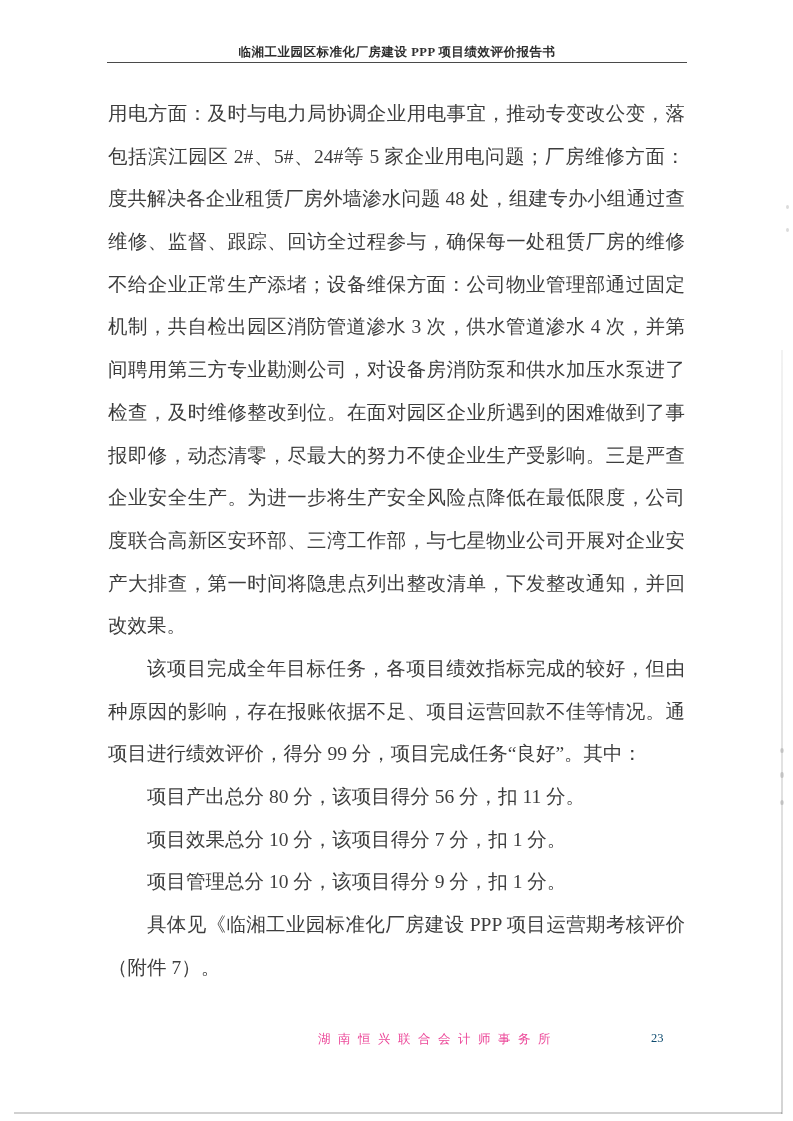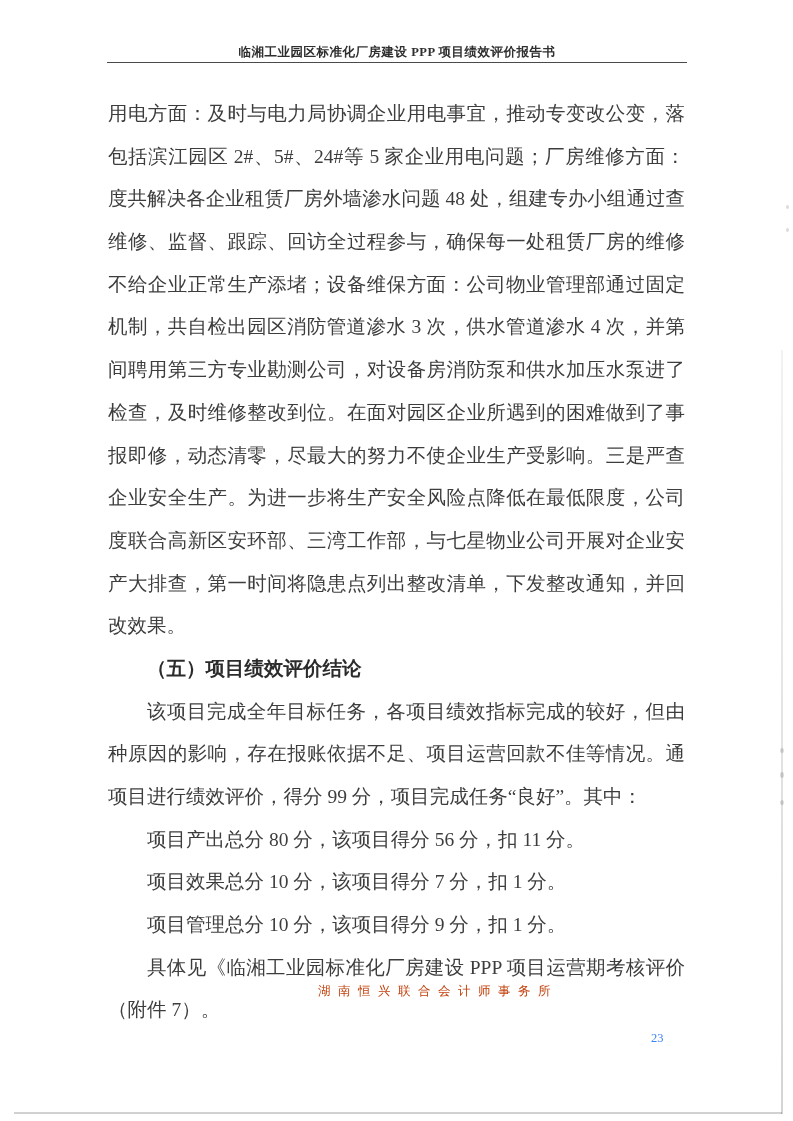--- a/index.html
+++ b/index.html
@@ -39,31 +39,31 @@
     line-height: 42.7px;
     overflow: hidden;
   }
   .j { text-align: justify; text-align-last: justify; }
   .indent { text-indent: 2em; }
   .bold { font-weight: bold; color: #2b2b2b; }
 
   
   .footer-org {
     position: absolute;
-    top: 983px; left: 318px;
+    top: 1031px; left: 318px;
     font-size: 12.5px;
     letter-spacing: 7.5px;
-    color: #c2410c;
+    color: #ec4899;
     white-space: nowrap;
   }
   .footer-page {
     position: absolute;
     top: 1031px; left: 651px;
     font-size: 12.5px;
-    color: #3b82f6;
+    color: #0c4a6e;
   }
 
   
   .edge-right {
     position: absolute;
     left: 781px; top: 350px; width: 2px; height: 764px;
     background: linear-gradient(to bottom, rgba(0,0,0,0.05), rgba(0,0,0,0.17));
   }
   .edge-bottom {
     position: absolute;
@@ -90,21 +90,20 @@
   <div class="line j">维修、监督、跟踪、回访全过程参与，确保每一处租赁厂房的维修效果，</div>
   <div class="line j">不给企业正常生产添堵；设备维保方面：公司物业管理部通过固定排查</div>
   <div class="line j">机制，共自检出园区消防管道渗水 3 次，供水管道渗水 4 次，并第一时</div>
   <div class="line j">间聘用第三方专业勘测公司，对设备房消防泵和供水加压水泵进了全面</div>
   <div class="line j">检查，及时维修整改到位。在面对园区企业所遇到的困难做到了事故即</div>
   <div class="line j">报即修，动态清零，尽最大的努力不使企业生产受影响。三是严查入驻</div>
   <div class="line j">企业安全生产。为进一步将生产安全风险点降低在最低限度，公司每季</div>
   <div class="line j">度联合高新区安环部、三湾工作部，与七星物业公司开展对企业安全生</div>
   <div class="line j">产大排查，第一时间将隐患点列出整改清单，下发整改通知，并回访整</div>
   <div class="line">改效果。</div>
-  <div class="line bold indent">（五）项目绩效评价结论</div>
   <div class="line j indent">该项目完成全年目标任务，各项目绩效指标完成的较好，但由于多</div>
   <div class="line j">种原因的影响，存在报账依据不足、项目运营回款不佳等情况。通过对</div>
   <div class="line">项目进行绩效评价，得分 99 分，项目完成任务“良好”。其中：</div>
   <div class="line indent">项目产出总分 80 分，该项目得分 56 分，扣 11 分。</div>
   <div class="line indent">项目效果总分 10 分，该项目得分 7 分，扣 1 分。</div>
   <div class="line indent">项目管理总分 10 分，该项目得分 9 分，扣 1 分。</div>
   <div class="line j indent">具体见《临湘工业园标准化厂房建设 PPP 项目运营期考核评价表》</div>
   <div class="line">（附件 7）。</div>
 </div>
 

